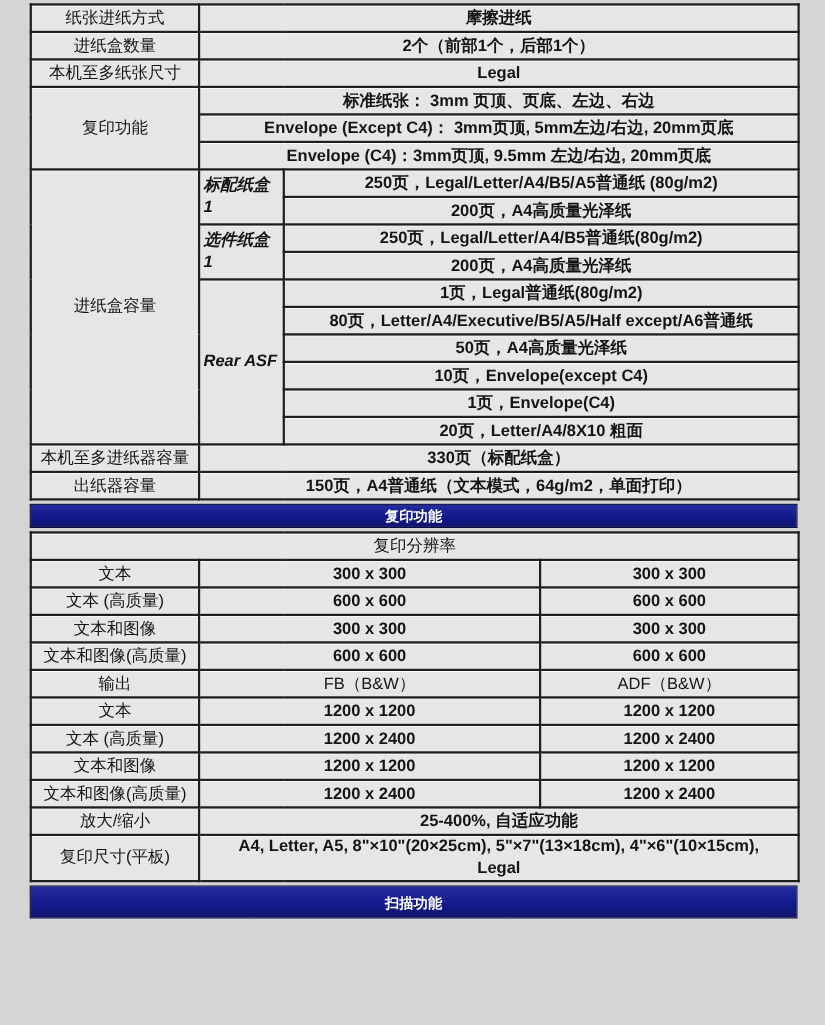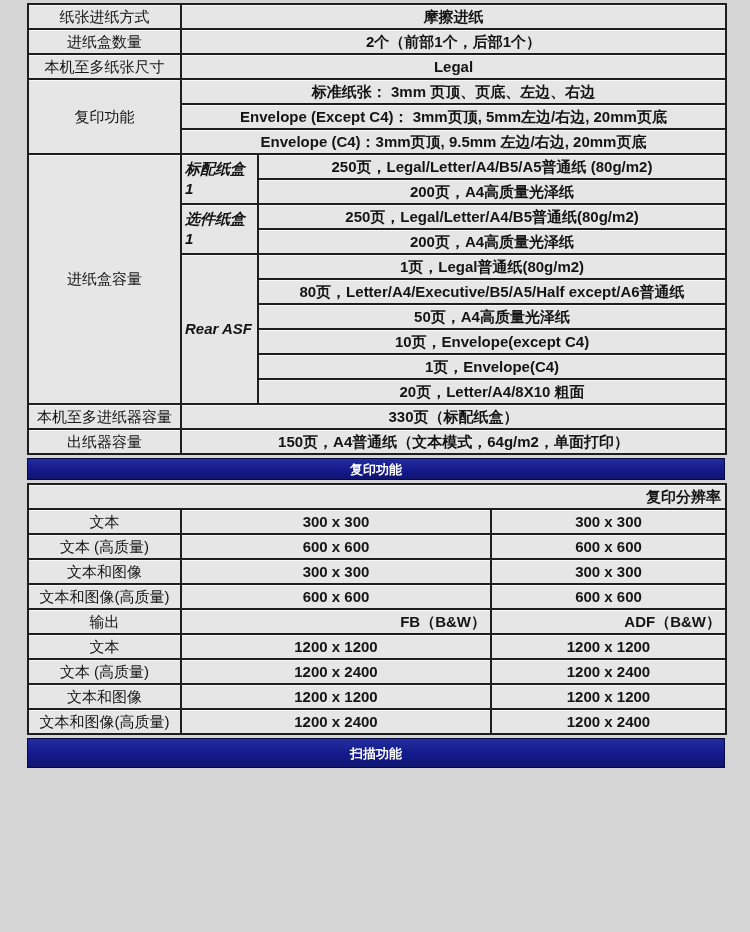--- a/index.html
+++ b/index.html
@@ -30,21 +30,21 @@
     vertical-align: middle;
     font-size: 15px;
     font-weight: 700;
     color: #141414;
     line-height: 20px;
     white-space: pre-line;
     overflow: hidden;
   }
   table.spec td.label { font-weight: 400; }
   table.spec td.sub   { text-align: left; padding-left: 3px; font-style: italic; }
-  table.spec td.head  { font-weight: 700; text-align: right; }
+  table.spec td.head  { font-weight: 400; }
   table.spec td.val   { font-weight: 700; }
   .bar {
     margin: 3px 0;
     height: 20px;
     background: linear-gradient(#232c9e 0%, #141a8c 55%, #10156f 100%);
     border: 1px solid #070a3a;
     color: #ffffff;
     font-size: 13px;
     font-weight: 700;
     display: flex;
@@ -185,18 +185,27 @@
         <tr>
           <td class="label">文本和图像</td>
           <td class="val" colspan="2">1200 x 1200</td>
           <td class="val">1200 x 1200</td>
         </tr>
         <tr>
           <td class="label">文本和图像(高质量)</td>
           <td class="val" colspan="2">1200 x 2400</td>
           <td class="val">1200 x 2400</td>
         </tr>
+        <tr>
+          <td class="label">放大/缩小</td>
+          <td class="val" colspan="3">25-400%, 自适应功能</td>
+        </tr>
+        <tr>
+          <td class="label">复印尺寸(平板)</td>
+          <td class="val" colspan="3">A4, Letter, A5, 8"×10"(20×25cm), 5"×7"(13×18cm), 4"×6"(10×15cm),
+Legal</td>
+        </tr>
       </tbody>
   </table>
 
   <div class="bar bar-scan">扫描功能</div>
 
 </div>
 
 </body></html>

